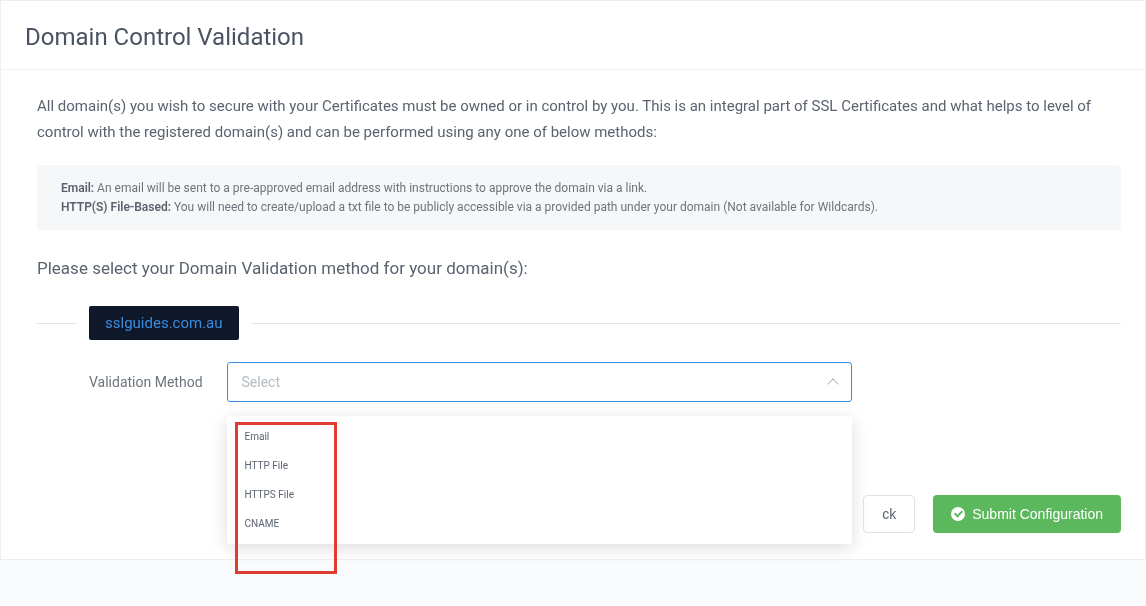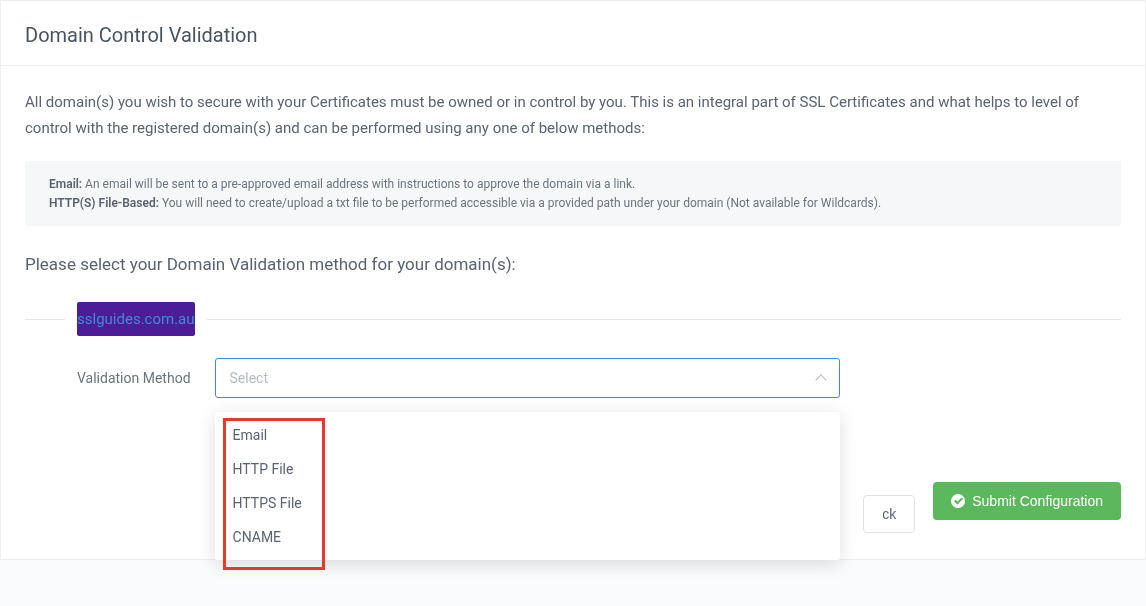--- a/index.html
+++ b/index.html
@@ -13,27 +13,27 @@
       color: #6c757d;
     }
     .page {
       background: #fff;
       border: 1px solid #eee;
       margin: 0;
       min-height: 560px;
       position: relative;
     }
     .page-title {
-      font-size: 20px;
+      font-size: 24px;
       font-weight: 400;
       color: #4a5362;
       padding: 22px 24px 18px;
       border-bottom: 1px solid #f0f0f0;
     }
-    .content { padding: 24px; }
+    .content { padding: 24px; margin-left: 12px; }
     .intro {
       font-size: 15px;
       color: #5b6370;
       line-height: 1.7;
       margin-bottom: 20px;
     }
     .info-box {
       background: #f6f7f8;
       border-radius: 2px;
       padding: 14px 24px;
@@ -55,23 +55,23 @@
     }
     .domain-header .line-left {
       width: 40px;
       border-top: 1px solid #e6e6e6;
     }
     .domain-header .line-right {
       flex: 1;
       border-top: 1px solid #e6e6e6;
     }
     .domain-chip {
-      background: #4c1d95;
+      background: #0f172a;
       color: #3a8dde;
-      padding: 8px 0;
+      padding: 8px 16px;
       font-size: 15px;
       border-radius: 2px;
     }
     .field-row {
       display: flex;
       align-items: center;
       margin-top: 22px;
       padding-left: 52px;
       gap: 24px;
       position: relative;
@@ -109,21 +109,21 @@
       left: 0;
       width: 625px;
       background: #fff;
       border-radius: 2px;
       box-shadow: 0 4px 18px rgba(0,0,0,0.14);
       z-index: 10;
       padding: 6px 0;
     }
     .dropdown-item {
       padding: 9px 18px;
-      font-size: 14px;
+      font-size: 10px;
       color: #5b6370;
       cursor: pointer;
     }
     .highlight-box {
       position: absolute;
       left: 8px;
       top: 6px;
       width: 102px;
       height: 152px;
       border: 3px solid #e03b30;
@@ -145,21 +145,20 @@
       display: inline-flex;
       align-items: center;
       gap: 7px;
       cursor: pointer;
       border: 1px solid transparent;
     }
     .btn-back {
       background: #fff;
       border: 1px solid #dfe3e8;
       color: #5b6370;
-      margin-top: 13px;
     }
     .btn-submit {
       background: #5cb85c;
       color: #fff;
       border: none;
     }
     .check-icon {
       width: 14px; height: 14px;
       border-radius: 50%;
       background: #fff;
@@ -183,21 +182,21 @@
   <h1 class="page-title">Domain Control Validation</h1>
 
   <div class="content">
     <p class="intro">All domain(s) you wish to secure with your Certificates must be owned or in control by you. This is an integral part of SSL Certificates and what helps to level of control with the registered domain(s) and can be performed using any one of below methods:</p>
 
     <div class="info-box">
       <div class="row">
         <strong>Email:</strong><span> An email will be sent to a pre-approved email address with instructions to approve the domain via a link.</span>
       </div>
       <div class="row">
-        <strong>HTTP(S) File-Based:</strong><span> You will need to create/upload a txt file to be performed accessible via a provided path under your domain (Not available for Wildcards).</span>
+        <strong>HTTP(S) File-Based:</strong><span> You will need to create/upload a txt file to be publicly accessible via a provided path under your domain (Not available for Wildcards).</span>
       </div>
     </div>
 
     <p class="select-prompt">Please select your Domain Validation method for your domain(s):</p>
 
     <div class="domain-section">
       <div class="domain-header">
         <span class="line-left"></span>
         <span class="domain-chip">sslguides.com.au</span>
         <span class="line-right"></span>

